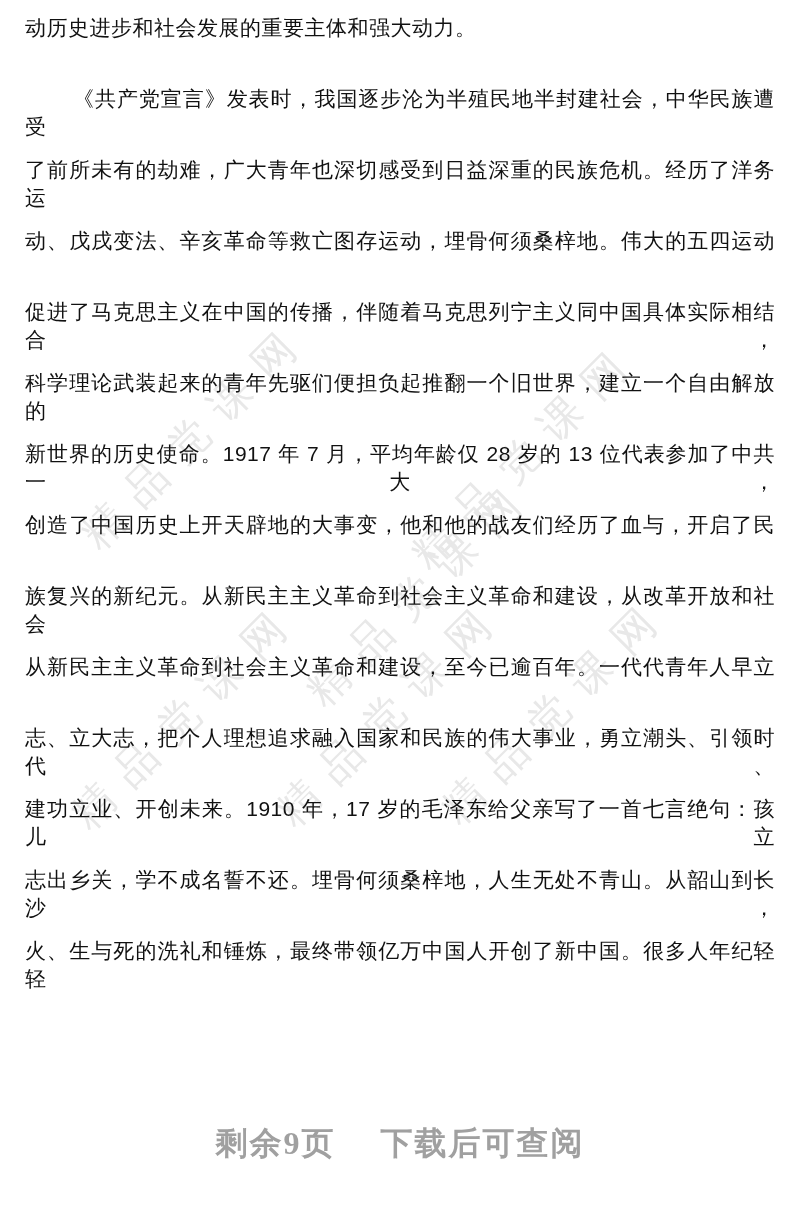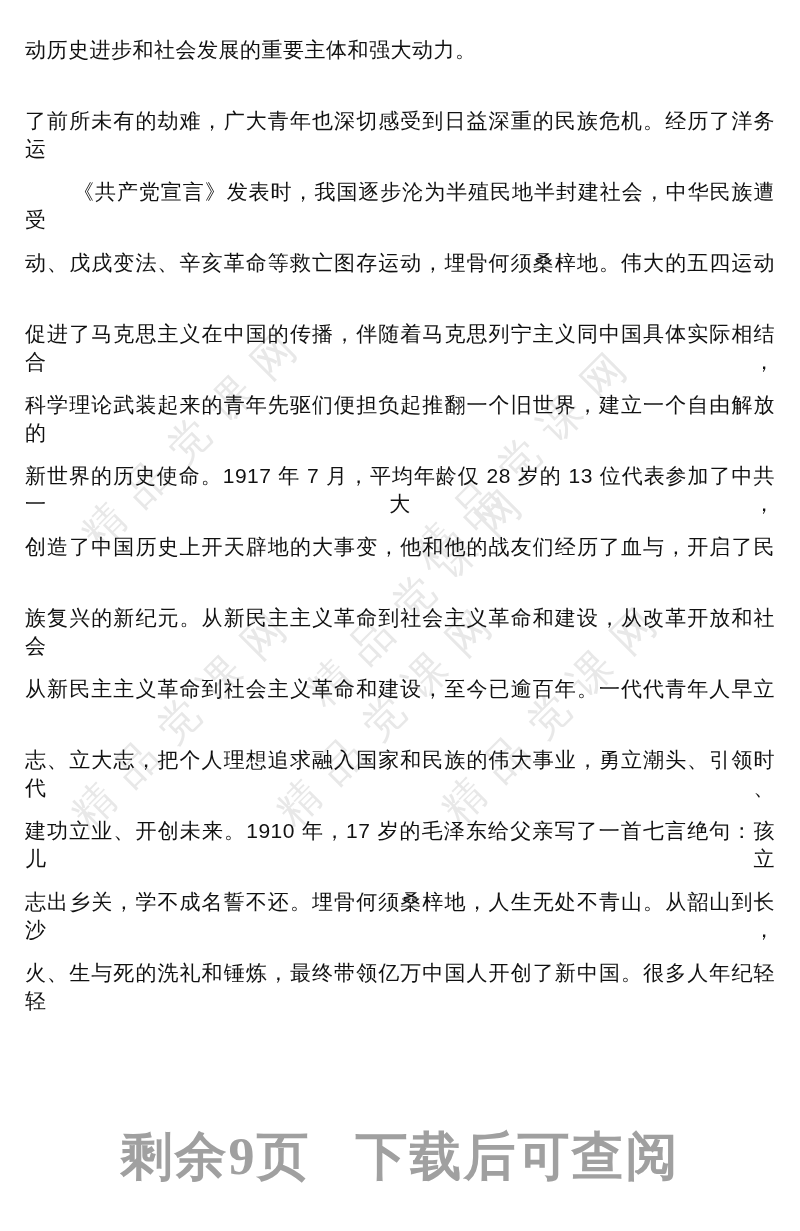--- a/index.html
+++ b/index.html
@@ -54,62 +54,61 @@
     font-size: 21px;
     text-align: justify;
     text-align-last: justify;
     text-justify: inter-character;
     overflow: hidden;
     letter-spacing: 0.5px;
   }
   .line.para-end {
     text-align: right;
     text-align-last: left;
-    margin-top: 22px;
   }
   .line.para-start {
     text-indent: 48px;
   }
 
   
   .footer {
     position: absolute;
     left: 0;
     right: 0;
     top: 1122px;
     z-index: 1;
     display: flex;
     justify-content: center;
     align-items: center;
     gap: 45px;
     color: #a0a0a0;
     font-family: "Liberation Serif", "DejaVu Serif", serif;
     font-weight: 700;
-    font-size: 52px;
+    font-size: 32px;
     letter-spacing: 2px;
   }
 </style>
 </head>
 <body>
 
 <div class="page">
 
   <div class="watermark-layer">
     <span class="wm">精品党课网</span>
     <span class="wm">精品党课网</span>
     <span class="wm">精品党课网</span>
     <span class="wm">精品党课网</span>
     <span class="wm">精品党课网</span>
     <span class="wm">精品党课网</span>
   </div>
 
   <main class="doc">
     <div class="line para-end">动历史进步和社会发展的重要主体和强大动力。</div>
+    <div class="line para-start">《共产党宣言》发表时，我国逐步沦为半殖民地半封建社会，中华民族遭受</div>
     <div class="line">了前所未有的劫难，广大青年也深切感受到日益深重的民族危机。经历了洋务运</div>
-    <div class="line para-start">《共产党宣言》发表时，我国逐步沦为半殖民地半封建社会，中华民族遭受</div>
     <div class="line">动、戊戌变法、辛亥革命等救亡图存运动，埋骨何须桑梓地。伟大的五四运动</div>
     <div class="line">促进了马克思主义在中国的传播，伴随着马克思列宁主义同中国具体实际相结合，</div>
     <div class="line">科学理论武装起来的青年先驱们便担负起推翻一个旧世界，建立一个自由解放的</div>
     <div class="line">新世界的历史使命。1917 年 7 月，平均年龄仅 28 岁的 13 位代表参加了中共一大，</div>
     <div class="line">创造了中国历史上开天辟地的大事变，他和他的战友们经历了血与，开启了民</div>
     <div class="line">族复兴的新纪元。从新民主主义革命到社会主义革命和建设，从改革开放和社会</div>
     <div class="line">从新民主主义革命到社会主义革命和建设，至今已逾百年。一代代青年人早立</div>
     <div class="line">志、立大志，把个人理想追求融入国家和民族的伟大事业，勇立潮头、引领时代、</div>
     <div class="line">建功立业、开创未来。1910 年，17 岁的毛泽东给父亲写了一首七言绝句：孩儿立</div>
     <div class="line">志出乡关，学不成名誓不还。埋骨何须桑梓地，人生无处不青山。从韶山到长沙，</div>

